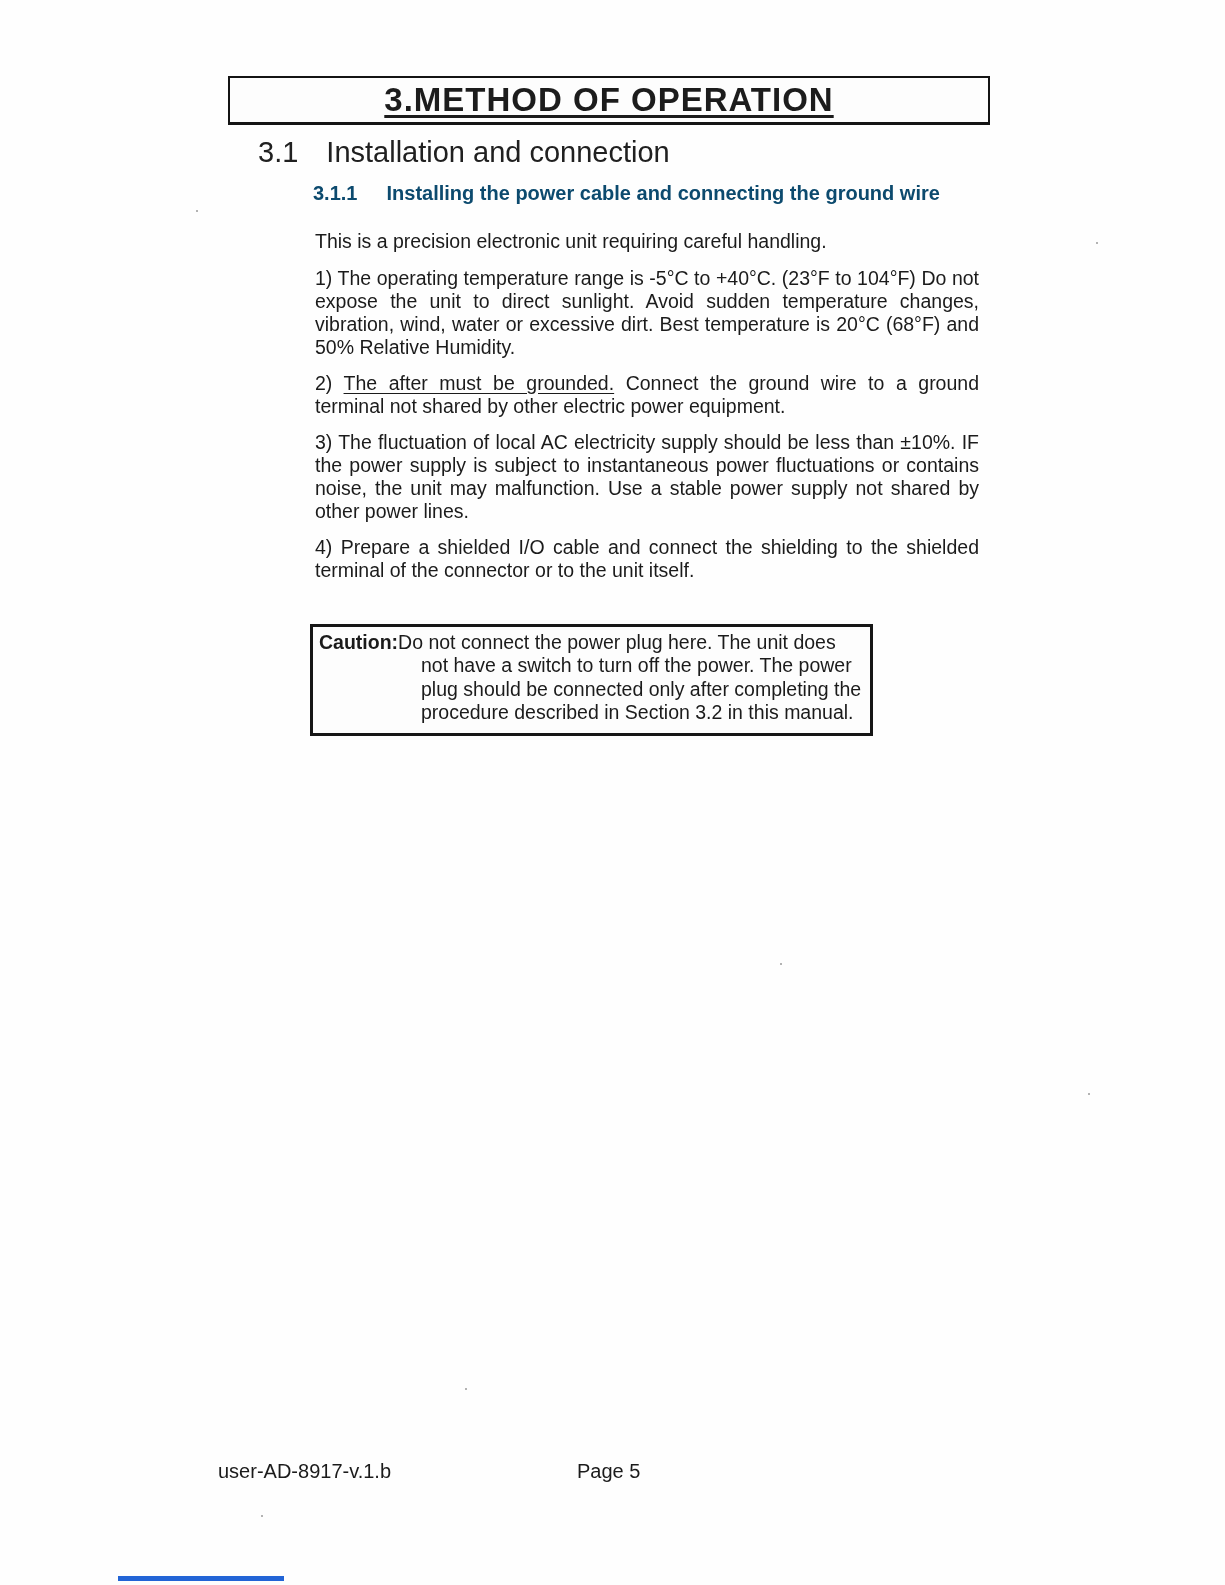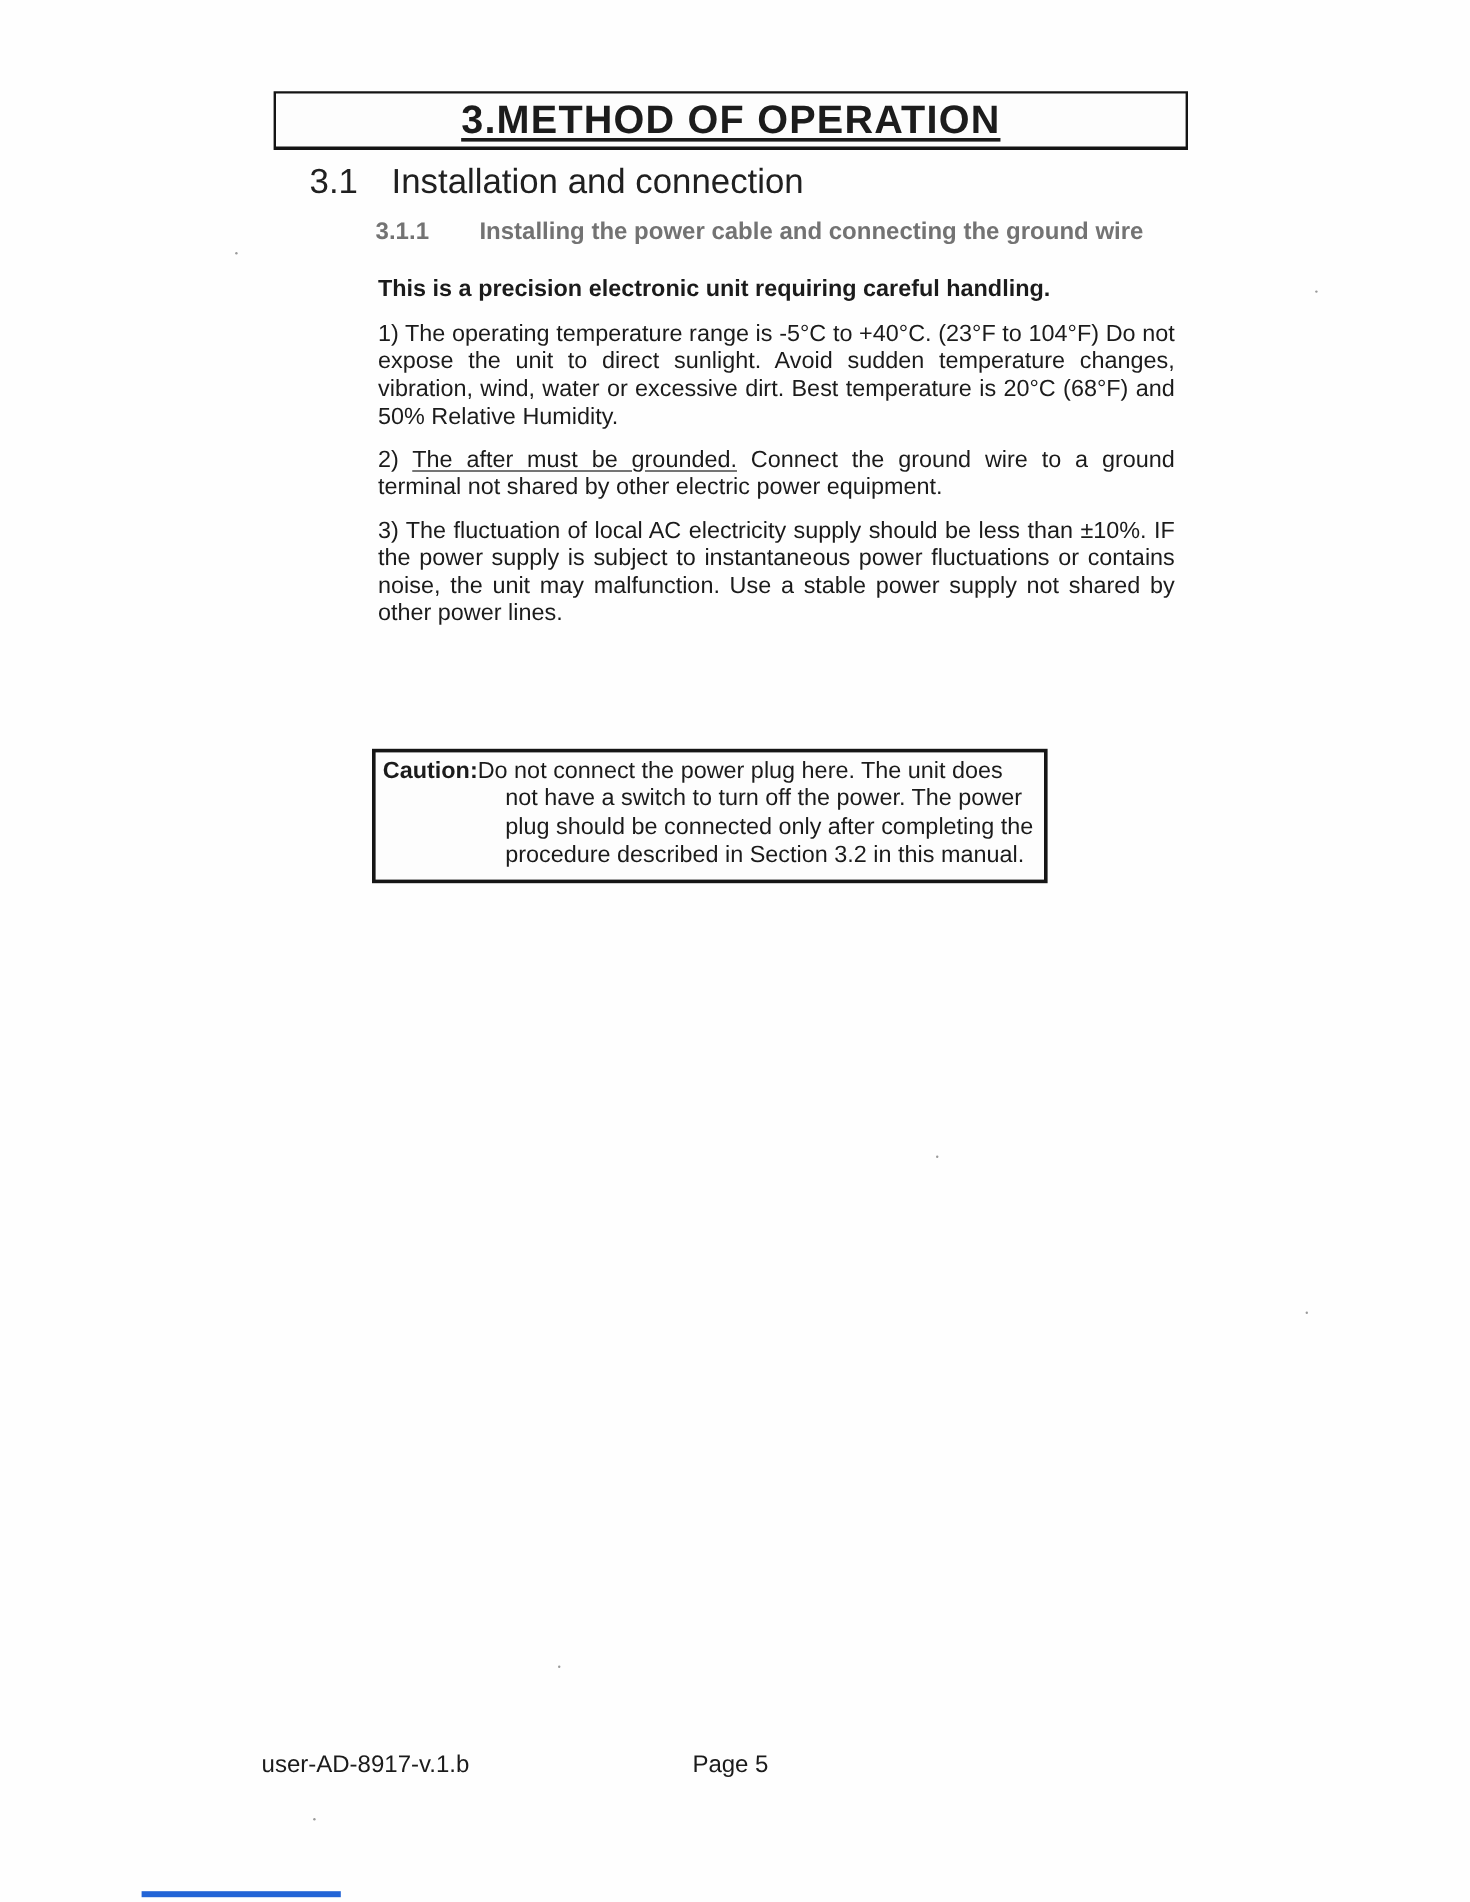--- a/index.html
+++ b/index.html
@@ -52,24 +52,24 @@
     font-weight: 400;
     color: #202020;
   }
 
   
   .subsection-heading {
     position: absolute;
     left: 313px;
     top: 182px;
     display: flex;
-    gap: 30px;
+    gap: 17px;
     font-size: 20px;
     font-weight: bold;
-    color: #737373;
+    color: #0c4a6e;
   }
   .subsection-heading .sub-title {
     width: 588px;
     text-align: justify;
     line-height: 1.15;
     padding-left: 12px;
   }
 
   
   .body-col {
@@ -80,21 +80,20 @@
     font-size: 19.5px;
     line-height: 1.18;
     text-align: justify;
     color: #1b1b1b;
   }
   .body-col p {
     margin: 0 0 13px 0;
   }
   .body-col p.intro {
     margin-bottom: 14px;
-    font-weight: bold;
   }
   .u {
     text-decoration: underline;
     text-underline-offset: 3px;
   }
 
   
   .caution-box {
     position: absolute;
     left: 310px;
@@ -185,20 +184,21 @@
 
   <div class="body-col">
     <p class="intro">This is a precision electronic unit requiring careful handling.</p>
 
     <p>1) The operating temperature range is -5°C to +40°C. (23°F to 104°F) Do not expose the unit to direct sunlight. Avoid sudden temperature changes, vibration, wind, water or excessive dirt. Best temperature is 20°C (68°F) and 50% Relative Humidity.</p>
 
     <p><span>2) </span><span class="u">The after must be grounded.</span><span> Connect the ground wire to a ground terminal not shared by other electric power equipment.</span></p>
 
     <p>3) The fluctuation of local AC electricity supply should be less than ±10%. IF the power supply is subject to instantaneous power fluctuations or contains noise, the unit may malfunction. Use a stable power supply not shared by other power lines.</p>
 
+    <p>4) Prepare a shielded I/O cable and connect the shielding to the shielded terminal of the connector or to the unit itself.</p>
   </div>
 
   <div class="caution-box">
     <p class="caution-p"><span class="caution-label">Caution:</span><span>Do not connect the power plug here. The unit does not have a switch to turn off the power. The power plug should be connected only after completing the procedure described in Section 3.2 in this manual.</span></p>
   </div>
 
 
   <span class="footer-docid">user-AD-8917-v.1.b</span>
   <span class="footer-page">Page 5</span>
 

